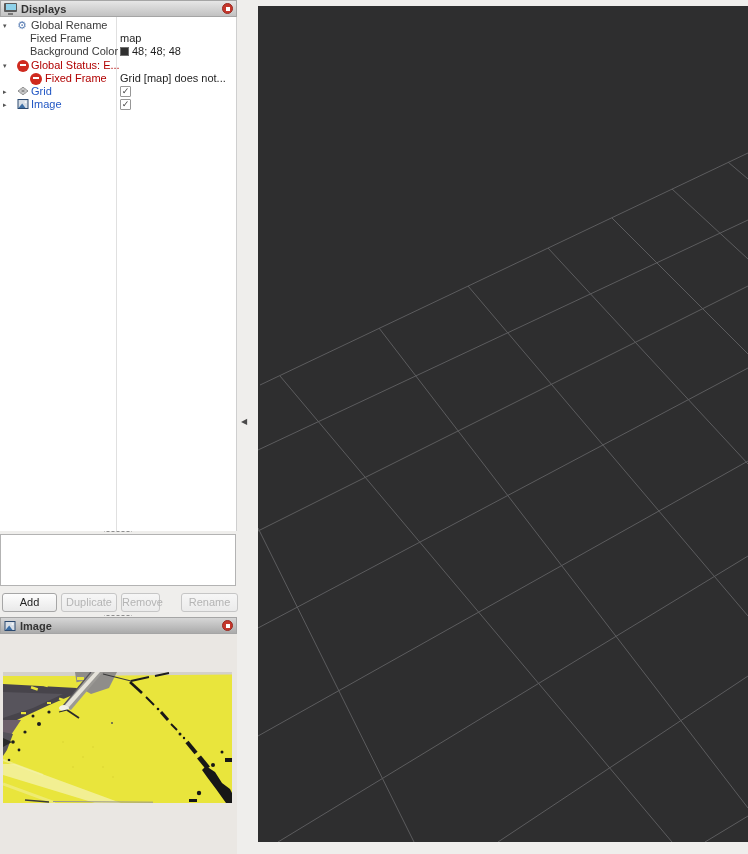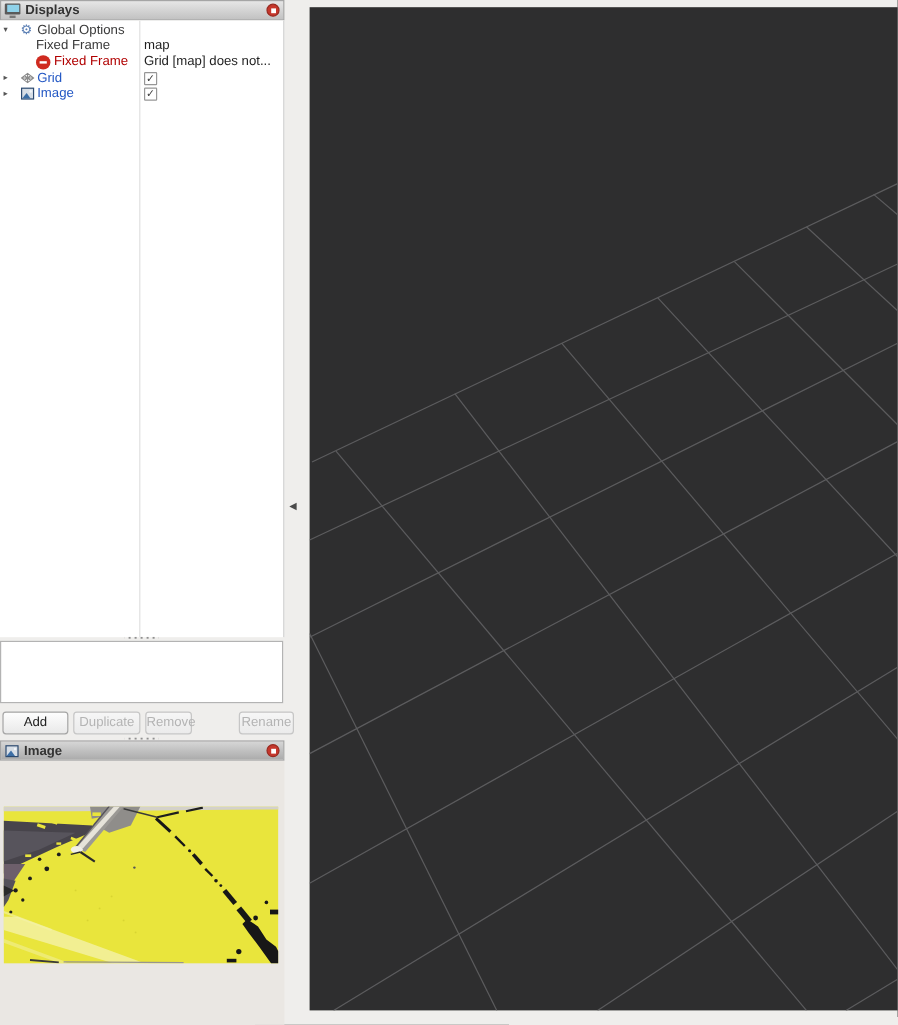--- a/index.html
+++ b/index.html
@@ -91,27 +91,41 @@
   <span class="close-btn">
       <i></i>
     </span>
 </div>
 
 <div id="tree">
   <div id="col-divider"></div>
 <div class="tree-row style-default">
       <span class="expander">▾</span>
       <span class="ticon gear" style="left: 17px;">⚙</span>
-      <span class="lbl" style="left: 31px;">Global Options</span>
+      <span class="lbl" style="left: 31px;">Global Rename</span>
     </div>
     <div class="tree-row style-default">
       <span class="lbl" style="left: 30px;">Fixed Frame</span>
       <span class="val">
         <span>map</span>
       </span>
+    </div>
+    <div class="tree-row style-default">
+      <span class="lbl" style="left: 30px;">Background Color</span>
+      <span class="val">
+        <span class="swatch" style="background: rgb(48, 48, 48);"></span>
+        <span>48; 48; 48</span>
+      </span>
+    </div>
+    <div class="tree-row style-error">
+      <span class="expander">▾</span>
+      <span class="ticon err-badge" style="left: 17px;">
+        <i></i>
+      </span>
+      <span class="lbl" style="left: 31px;">Global Status: E...</span>
     </div>
     <div class="tree-row style-error">
       <span class="ticon err-badge" style="left: 30px;">
         <i></i>
       </span>
       <span class="lbl" style="left: 45px;">Fixed Frame</span>
       <span class="val">
         <span>Grid [map] does not...</span>
       </span>
     </div>
@@ -141,21 +155,21 @@
   </div>
 
 <div class="splitter" style="top:530px"></div>
 
 <div id="desc-box"></div>
 
 <div id="button-row">
     <button class="btn" style="left: 2px; width: 55px;">Add</button>
     <button class="btn" disabled="" style="left: 61px; width: 56px;">Duplicate</button>
     <button class="btn" disabled="" style="left: 121px; width: 39px;">Remove</button>
-    <button class="btn" disabled="" style="left: 199px; width: 46px;">Rename</button>
+    <button class="btn" disabled="" style="left: 181px; width: 57px;">Rename</button>
   </div>
 
 <div class="splitter" style="top:614px"></div>
 
 <div id="image-header" class="panel-header">
   <svg class="img-panel-icon" viewBox="0 0 12 12">
     <rect x="0.5" y="1" width="11" height="10" fill="#2c4a70"></rect>
     <rect x="1.5" y="2" width="9" height="8" fill="#d7dee6"></rect>
     <polygon points="1.5,10 5.2,5.5 8.5,10" fill="#3c6ea5"></polygon>
     <rect x="1.5" y="7.5" width="9" height="2.5" fill="#1d3m50" opacity="0"></rect>

